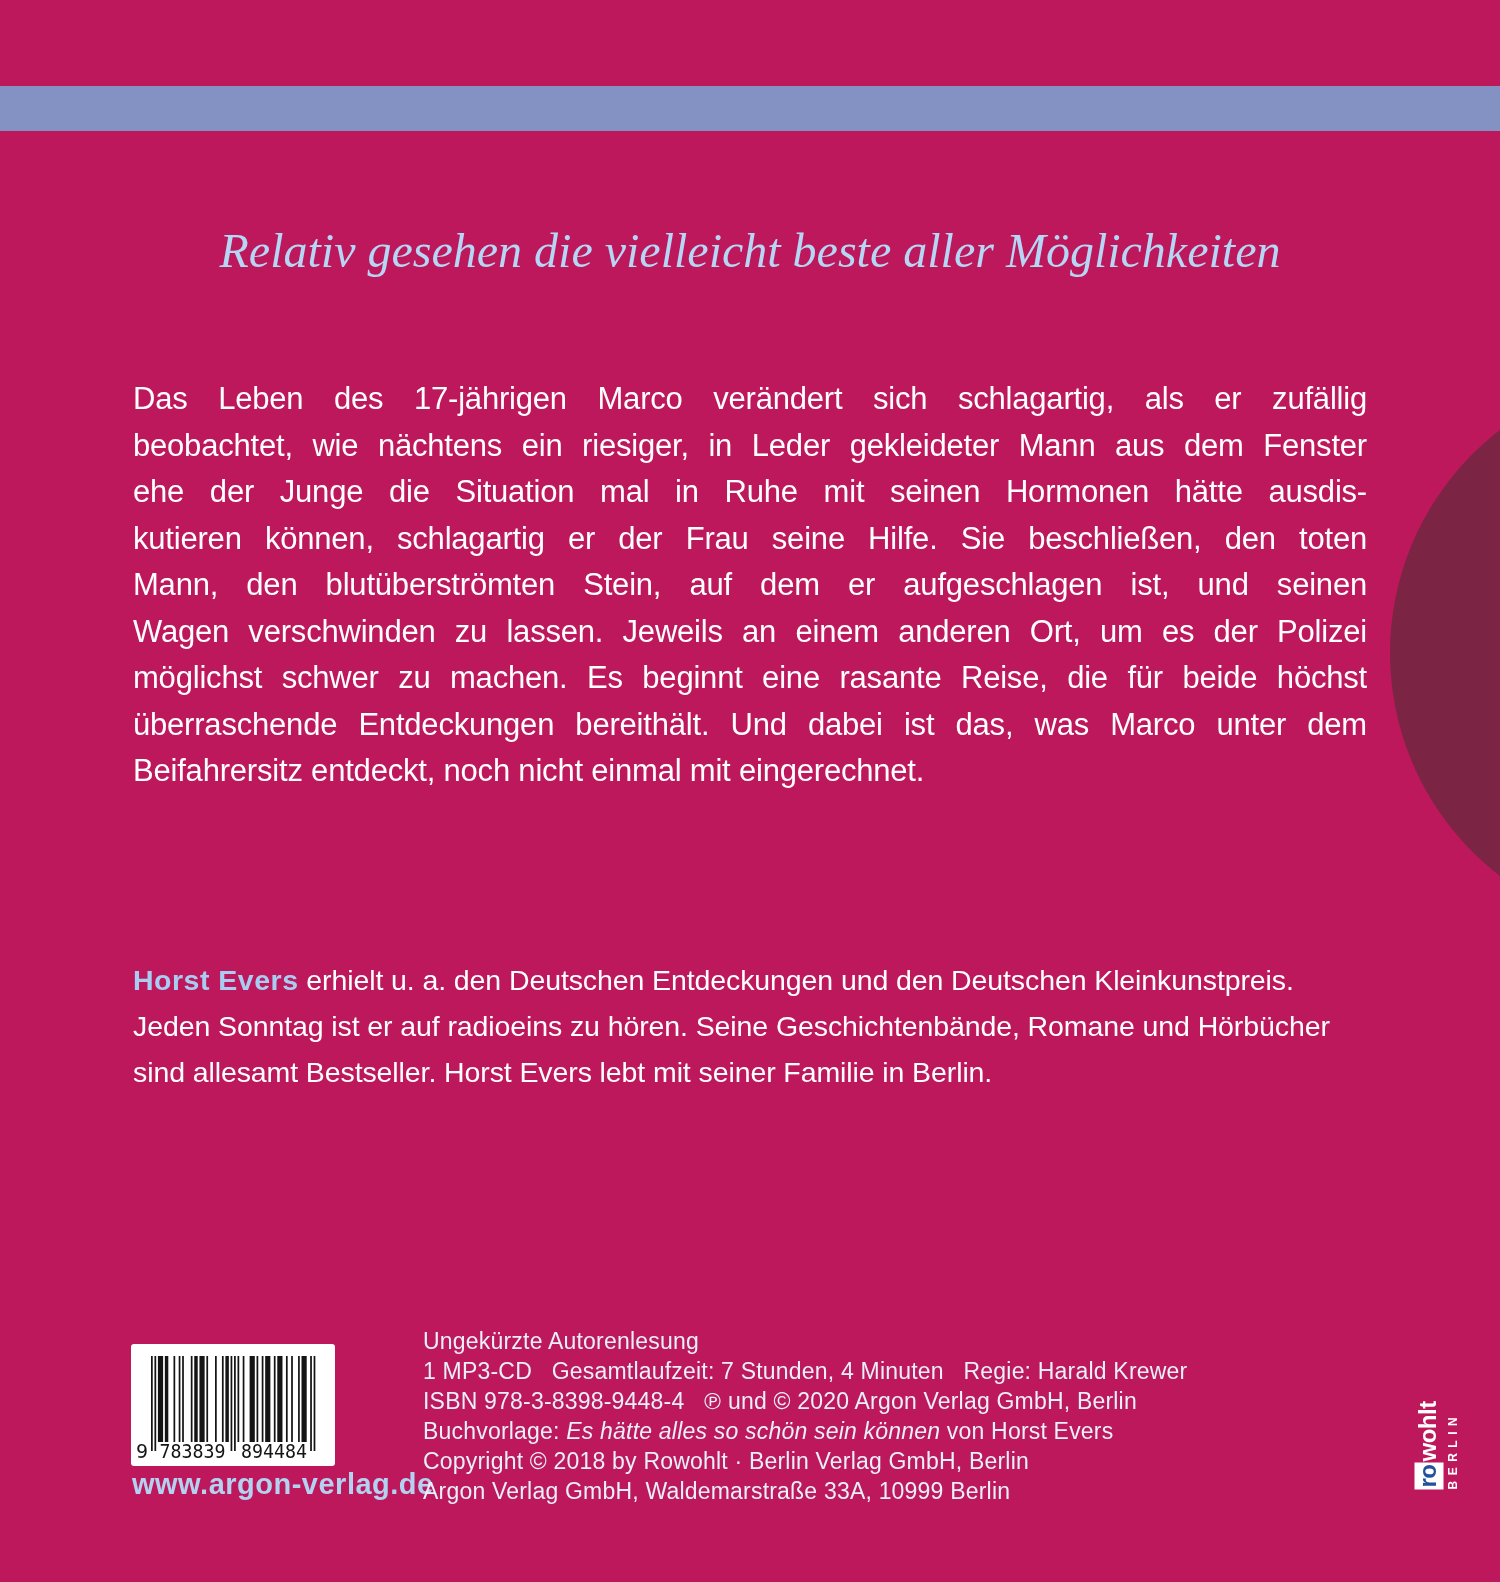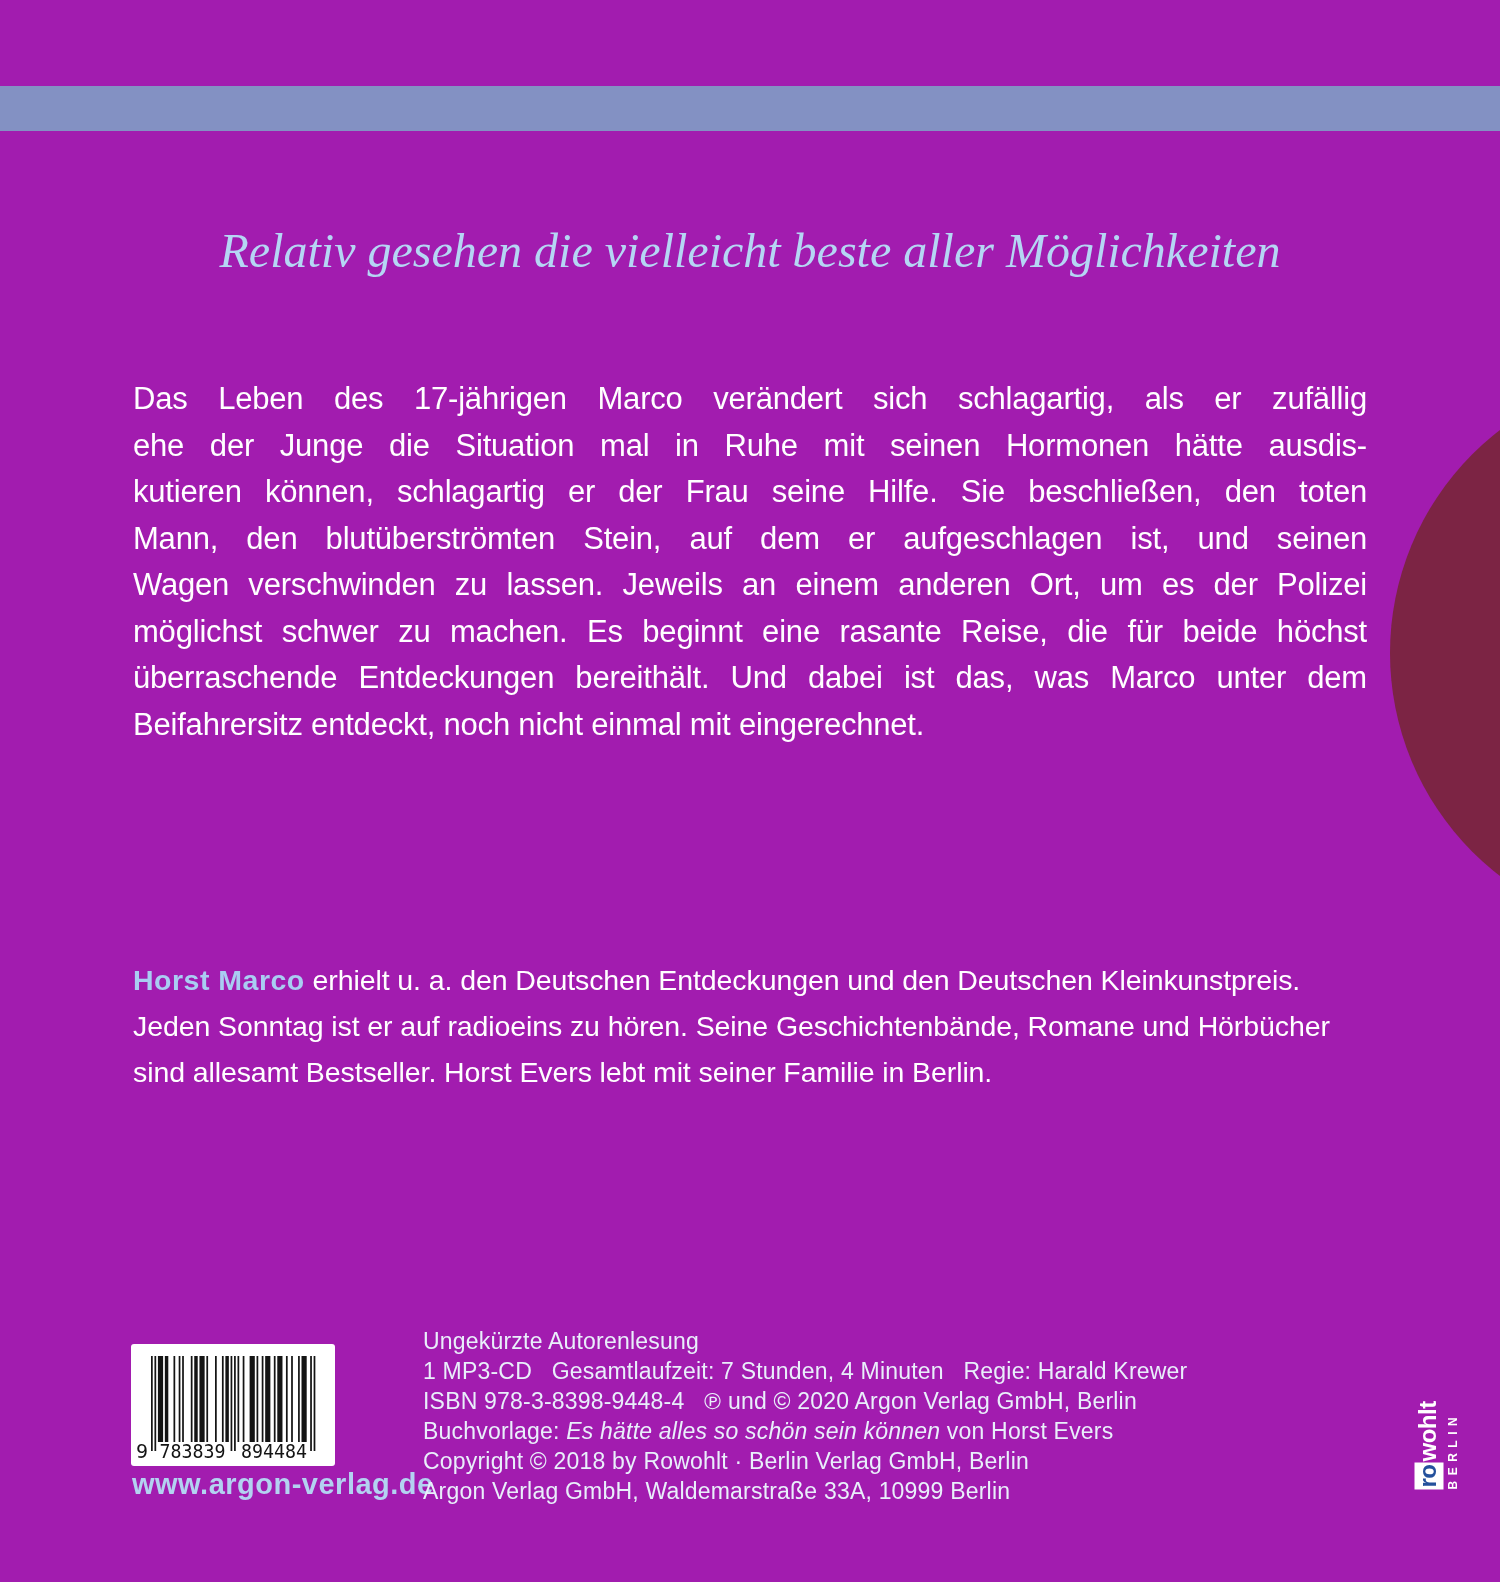--- a/index.html
+++ b/index.html
@@ -1,19 +1,19 @@
 <!DOCTYPE html>
 <html><head>
 <meta charset="utf-8">
 <style>
   html,body{margin:0;padding:0;background:#13306b;}
   .page{
     position:relative;
     width:1500px;height:1582px;
-    background:#a21caf;
+    background:#be185d;
     overflow:hidden;
     font-family:"Liberation Sans",sans-serif;
   }
   .top-stripe{
     position:absolute;left:0;top:86px;width:1500px;height:45px;
     background:#8391c3;
   }
   .maroon-circle{
     position:absolute;left:1390px;top:372px;width:562px;height:562px;
     border-radius:50%;background:#7c2444;
@@ -96,31 +96,32 @@
 <div class="page">
 
   <div class="top-stripe"></div>
 
   <div class="maroon-circle"></div>
 
   <div class="title">Relativ gesehen die vielleicht beste aller Möglichkeiten</div>
 
   <div class="body-text" id="body-lines">
       <div class="body-line">Das Leben des 17-jährigen Marco verändert sich schlagartig, als er zufällig</div>
+      <div class="body-line">beobachtet, wie nächtens ein riesiger, in Leder gekleideter Mann aus dem Fenster</div>
       <div class="body-line">ehe der Junge die Situation mal in Ruhe mit seinen Hormonen hätte ausdis-</div>
       <div class="body-line">kutieren können, schlagartig er der Frau seine Hilfe. Sie beschließen, den toten</div>
       <div class="body-line">Mann, den blutüberströmten Stein, auf dem er aufgeschlagen ist, und seinen</div>
       <div class="body-line">Wagen verschwinden zu lassen. Jeweils an einem anderen Ort, um es der Polizei</div>
       <div class="body-line">möglichst schwer zu machen. Es beginnt eine rasante Reise, die für beide höchst</div>
       <div class="body-line">überraschende Entdeckungen bereithält. Und dabei ist das, was Marco unter dem</div>
       <div class="body-line last">Beifahrersitz entdeckt, noch nicht einmal mit eingerechnet.</div>
     </div>
 
   <div class="bio-text" id="bio-lines">
-      <div class="bio-line"><span class="seg-name">Horst Marco</span><span> erhielt u. a. den Deutschen Entdeckungen und den Deutschen Kleinkunstpreis.</span></div>
+      <div class="bio-line"><span class="seg-name">Horst Evers</span><span> erhielt u. a. den Deutschen Entdeckungen und den Deutschen Kleinkunstpreis.</span></div>
       <div class="bio-line"><span>Jeden Sonntag ist er auf radioeins zu hören. Seine Geschichtenbände, Romane und Hörbücher</span></div>
       <div class="bio-line"><span>sind allesamt Bestseller. Horst Evers lebt mit seiner Familie in Berlin.</span></div>
     </div>
 
   <svg class="barcode-svg" id="barcode" width="204" height="122" viewBox="0 0 204 122">
       <rect x="0" y="0" width="204" height="122" rx="3" fill="#ffffff"></rect>
       <rect x="20.00" y="12" width="1.73" height="95" fill="#141414"></rect>
       <rect x="23.46" y="12" width="1.73" height="95" fill="#141414"></rect>
       <rect x="26.92" y="12" width="5.19" height="86" fill="#141414"></rect>
       <rect x="33.84" y="12" width="3.46" height="86" fill="#141414"></rect>

